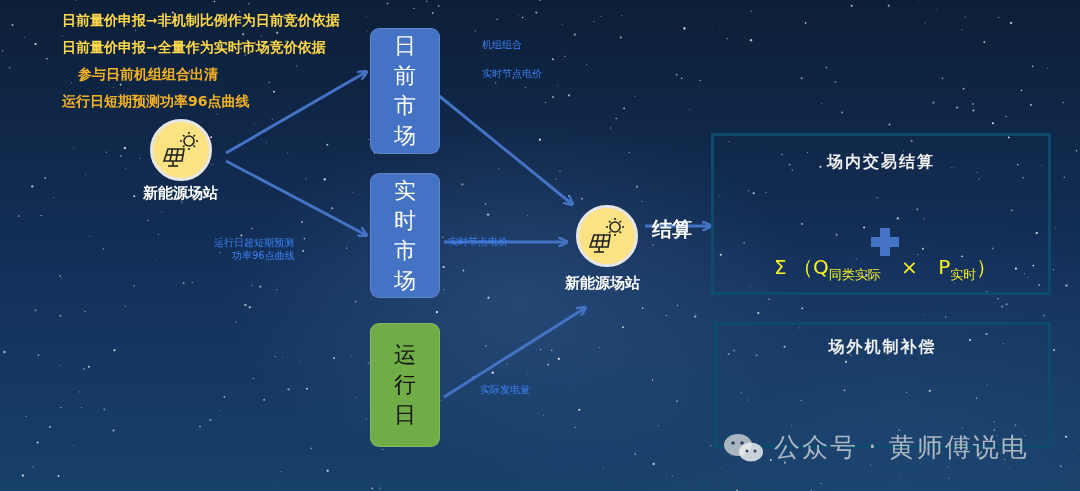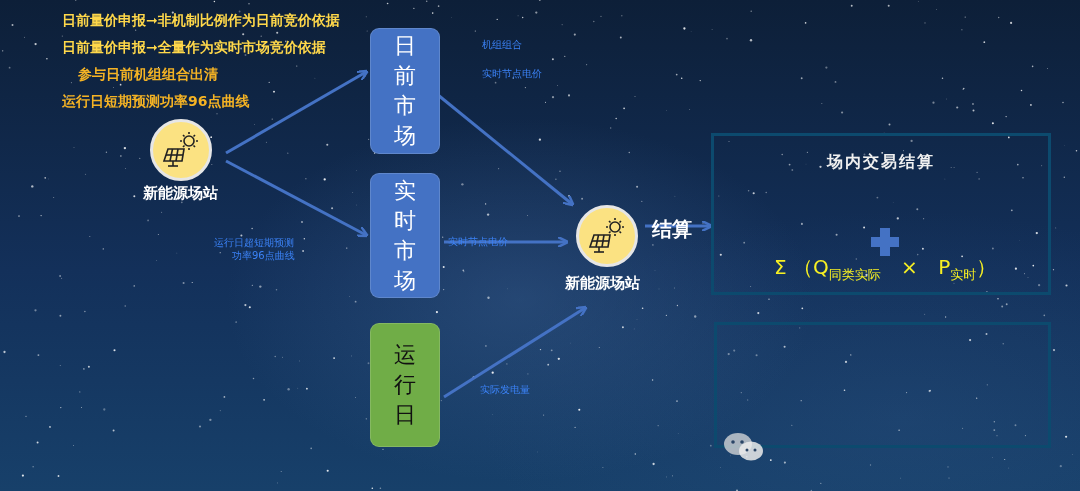--- a/index.html
+++ b/index.html
@@ -571,24 +571,26 @@
   </div>
   <div class="formula" style="position:absolute;left:60px;top:118px;color:#f7f023;">
     <span>Σ</span>
     <span>（</span><span>Q</span><sub>同类实际</sub>
     <span style="margin:0 14px;">×</span>
     <span>P</span><sub>实时</sub><span>）</span>
   </div>
 </div>
 
 <div class="panel" style="left:714px;top:322px;width:337px;height:126px;">
+  <div class="panel-title" style="margin-top:12px;">场外机制补偿</div>
 </div>
 
 <div class="abs" style="left:722px;top:430px;display:flex;align-items:center;">
   <svg width="44" height="34" viewBox="0 0 44 34" style="margin-right:8px;">
     <ellipse cx="16" cy="14" rx="14" ry="11" fill="rgba(220,220,220,0.75)"></ellipse>
     <ellipse cx="29" cy="21" rx="12" ry="9.5" fill="rgba(235,235,235,0.85)"></ellipse>
     <circle cx="11" cy="12" r="1.8" fill="#2a4566"></circle>
       <circle cx="20" cy="12" r="1.8" fill="#2a4566"></circle>
     <circle cx="25" cy="20" r="1.5" fill="#2a4566"></circle>
       <circle cx="33" cy="20" r="1.5" fill="#2a4566"></circle>
   </svg>
+  <span class="wm">公众号 · 黄师傅说电</span>
 </div>
 
 </body></html>

